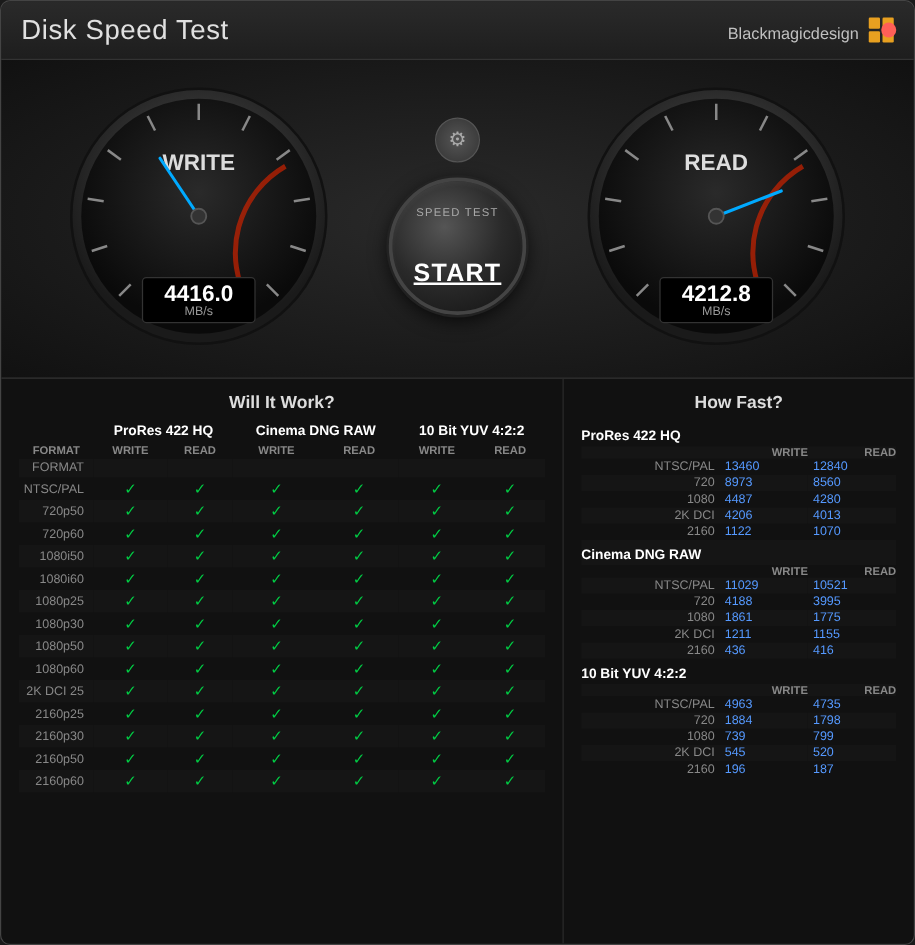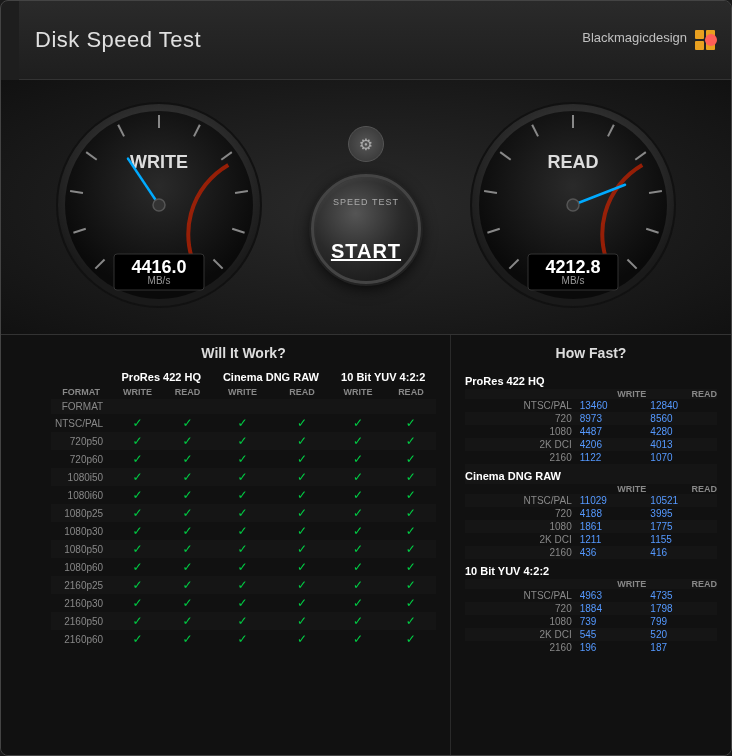--- a/index.html
+++ b/index.html
@@ -15,46 +15,45 @@
       height: 756px;
       background: #1e1e1e;
       border: 1px solid #444;
       border-radius: 8px;
       overflow: hidden;
       display: flex;
       flex-direction: column;
     }
     .title-bar {
       background: linear-gradient(180deg, #2a2a2a 0%, #1e1e1e 100%);
-      padding: 26px 16px;
+      padding: 10px 16px;
       display: flex;
       align-items: center;
       justify-content: space-between;
       border-bottom: 1px solid #333;
       position: relative;
-      margin-left: 18px;
     }
     .close-btn {
       width: 12px; height: 12px;
       background: #ff5f57;
       border-radius: 50%;
       position: absolute;
       right: 14px;
       top: 50%;
       transform: translateY(-50%);
     }
     .title-text {
       font-size: 22px;
       font-weight: 300;
       color: #e0e0e0;
       letter-spacing: 0.5px;
     }
     .brand-logo {
       display: flex;
-      align-items: flex-start;
+      align-items: flex-end;
       gap: 8px;
     }
     .brand-name {
       color: #c0c0c0;
       font-size: 13px;
       font-weight: 400;
     }
     .brand-icon {
       display: grid;
       grid-template-columns: 1fr 1fr;
@@ -134,21 +133,20 @@
       letter-spacing: 1px;
       line-height: 1.1;
       text-decoration: underline;
     }
     .data-section {
       display: flex;
       flex: 1;
       background: #111;
       border-top: 1px solid #333;
       overflow: hidden;
-      padding-left: 36px;
     }
     .will-it-work {
       flex: 1;
       padding: 10px 14px;
       border-right: 1px solid #2a2a2a;
       overflow-y: auto;
     }
     .how-fast {
       width: 280px;
       padding: 10px 14px;
@@ -455,20 +453,29 @@
             <tr>
               <td class="format-cell">1080p60</td>
         <td><span class="check">✓</span></td>
         <td><span class="check">✓</span></td>
         <td><span class="check">✓</span></td>
         <td><span class="check">✓</span></td>
         <td><span class="check">✓</span></td>
         <td><span class="check">✓</span></td>
             </tr>
             <tr>
+              <td class="format-cell">2K DCI 25</td>
+        <td><span class="check">✓</span></td>
+        <td><span class="check">✓</span></td>
+        <td><span class="check">✓</span></td>
+        <td><span class="check">✓</span></td>
+        <td><span class="check">✓</span></td>
+        <td><span class="check">✓</span></td>
+            </tr>
+            <tr>
               <td class="format-cell">2160p25</td>
         <td><span class="check">✓</span></td>
         <td><span class="check">✓</span></td>
         <td><span class="check">✓</span></td>
         <td><span class="check">✓</span></td>
         <td><span class="check">✓</span></td>
         <td><span class="check">✓</span></td>
             </tr>
             <tr>
               <td class="format-cell">2160p30</td>

